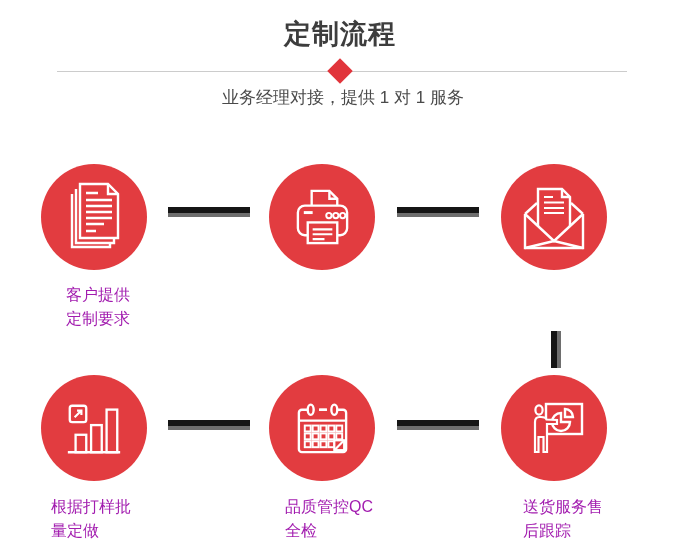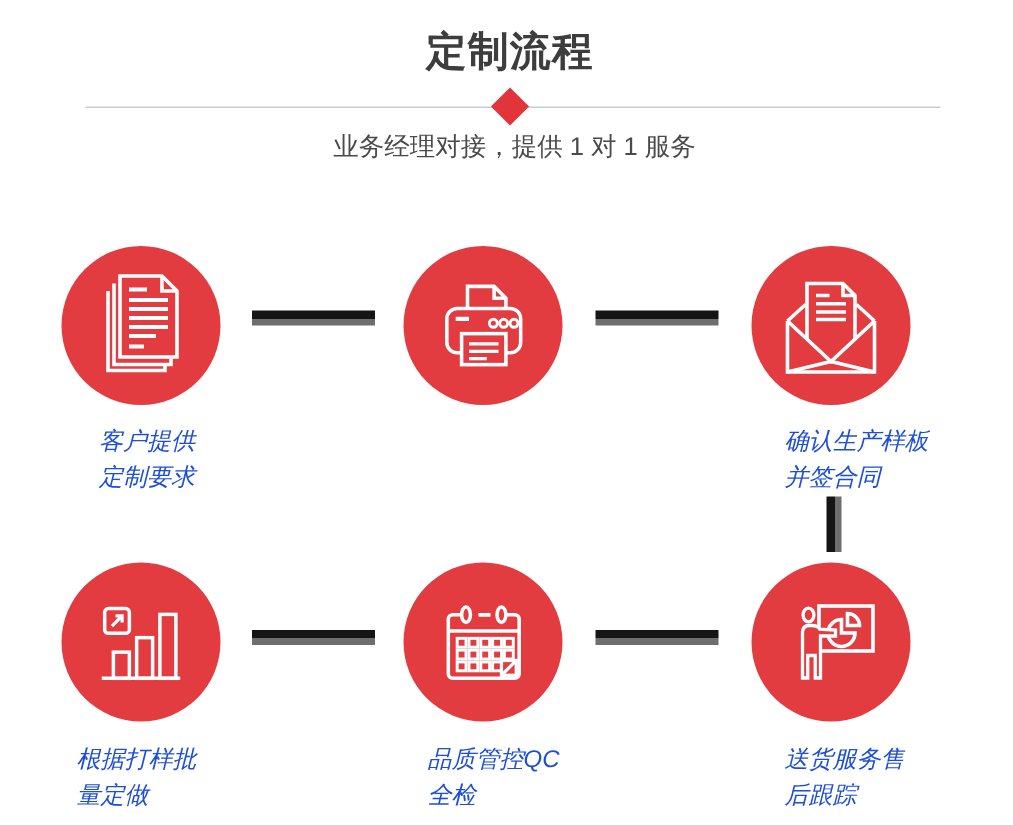--- a/index.html
+++ b/index.html
@@ -19,22 +19,22 @@
   .subtitle{
     position:absolute;left:0;top:86px;width:686px;margin:0;
     text-align:center;font-size:17px;color:#4a4a4a;
   }
   .circle{
     position:absolute;width:106px;height:106px;border-radius:50%;
     background:#e23c40;display:flex;align-items:center;justify-content:center;
   }
   .circle svg{display:block;}
   .step-label{
-    position:absolute;font-size:16px;line-height:24px;color:#1d4ed8;
-    white-space:pre-line;margin:0;font-style:italic;
+    position:absolute;font-size:16px;line-height:24px;color:#a21caf;
+    white-space:pre-line;margin:0;
   }
   .hbar{
     position:absolute;width:82px;height:10px;
     background:linear-gradient(to bottom,#151515 0%,#151515 55%,#6e6e6e 55%,#6e6e6e 100%);
   }
   .vbar{
     position:absolute;width:10px;height:37px;
     background:linear-gradient(to right,#151515 0%,#151515 55%,#6e6e6e 55%,#6e6e6e 100%);
   }
 </style>
@@ -138,22 +138,20 @@
       <rect x="24" y="8" width="36" height="30"></rect>
       <path d="M39,17 A9,9 0 1 0 48,26 L39,26 Z"></path>
       <path d="M43,21 L43,13 A8,8 0 0 1 51,21 Z"></path>
       <ellipse cx="17" cy="14" rx="3.6" ry="4.6" fill="#e23c40" stroke-width="2.2"></ellipse>
       <path d="M13,56 L13,26 Q13,21 17.5,21 L19,21 Q23.5,21 24.5,23.5 L35,24 L35,28 L25,28 L25,56 L21.5,56 L21.5,41 L16.5,41 L16.5,56 Z" fill="#e23c40" stroke-width="2.2"></path>
     </svg>
   </div>
 
   <p class="step-label" style="left:66px;top:283px">客户提供
 定制要求</p>
-  <p class="step-label" style="left:523px;top:283px">确认生产样板
-并签合同</p>
   <p class="step-label" style="left:51px;top:495px">根据打样批
 量定做</p>
   <p class="step-label" style="left:285px;top:495px">品质管控QC
 全检</p>
   <p class="step-label" style="left:523px;top:495px">送货服务售
 后跟踪</p>
 
 </div>
 
 </body></html>

